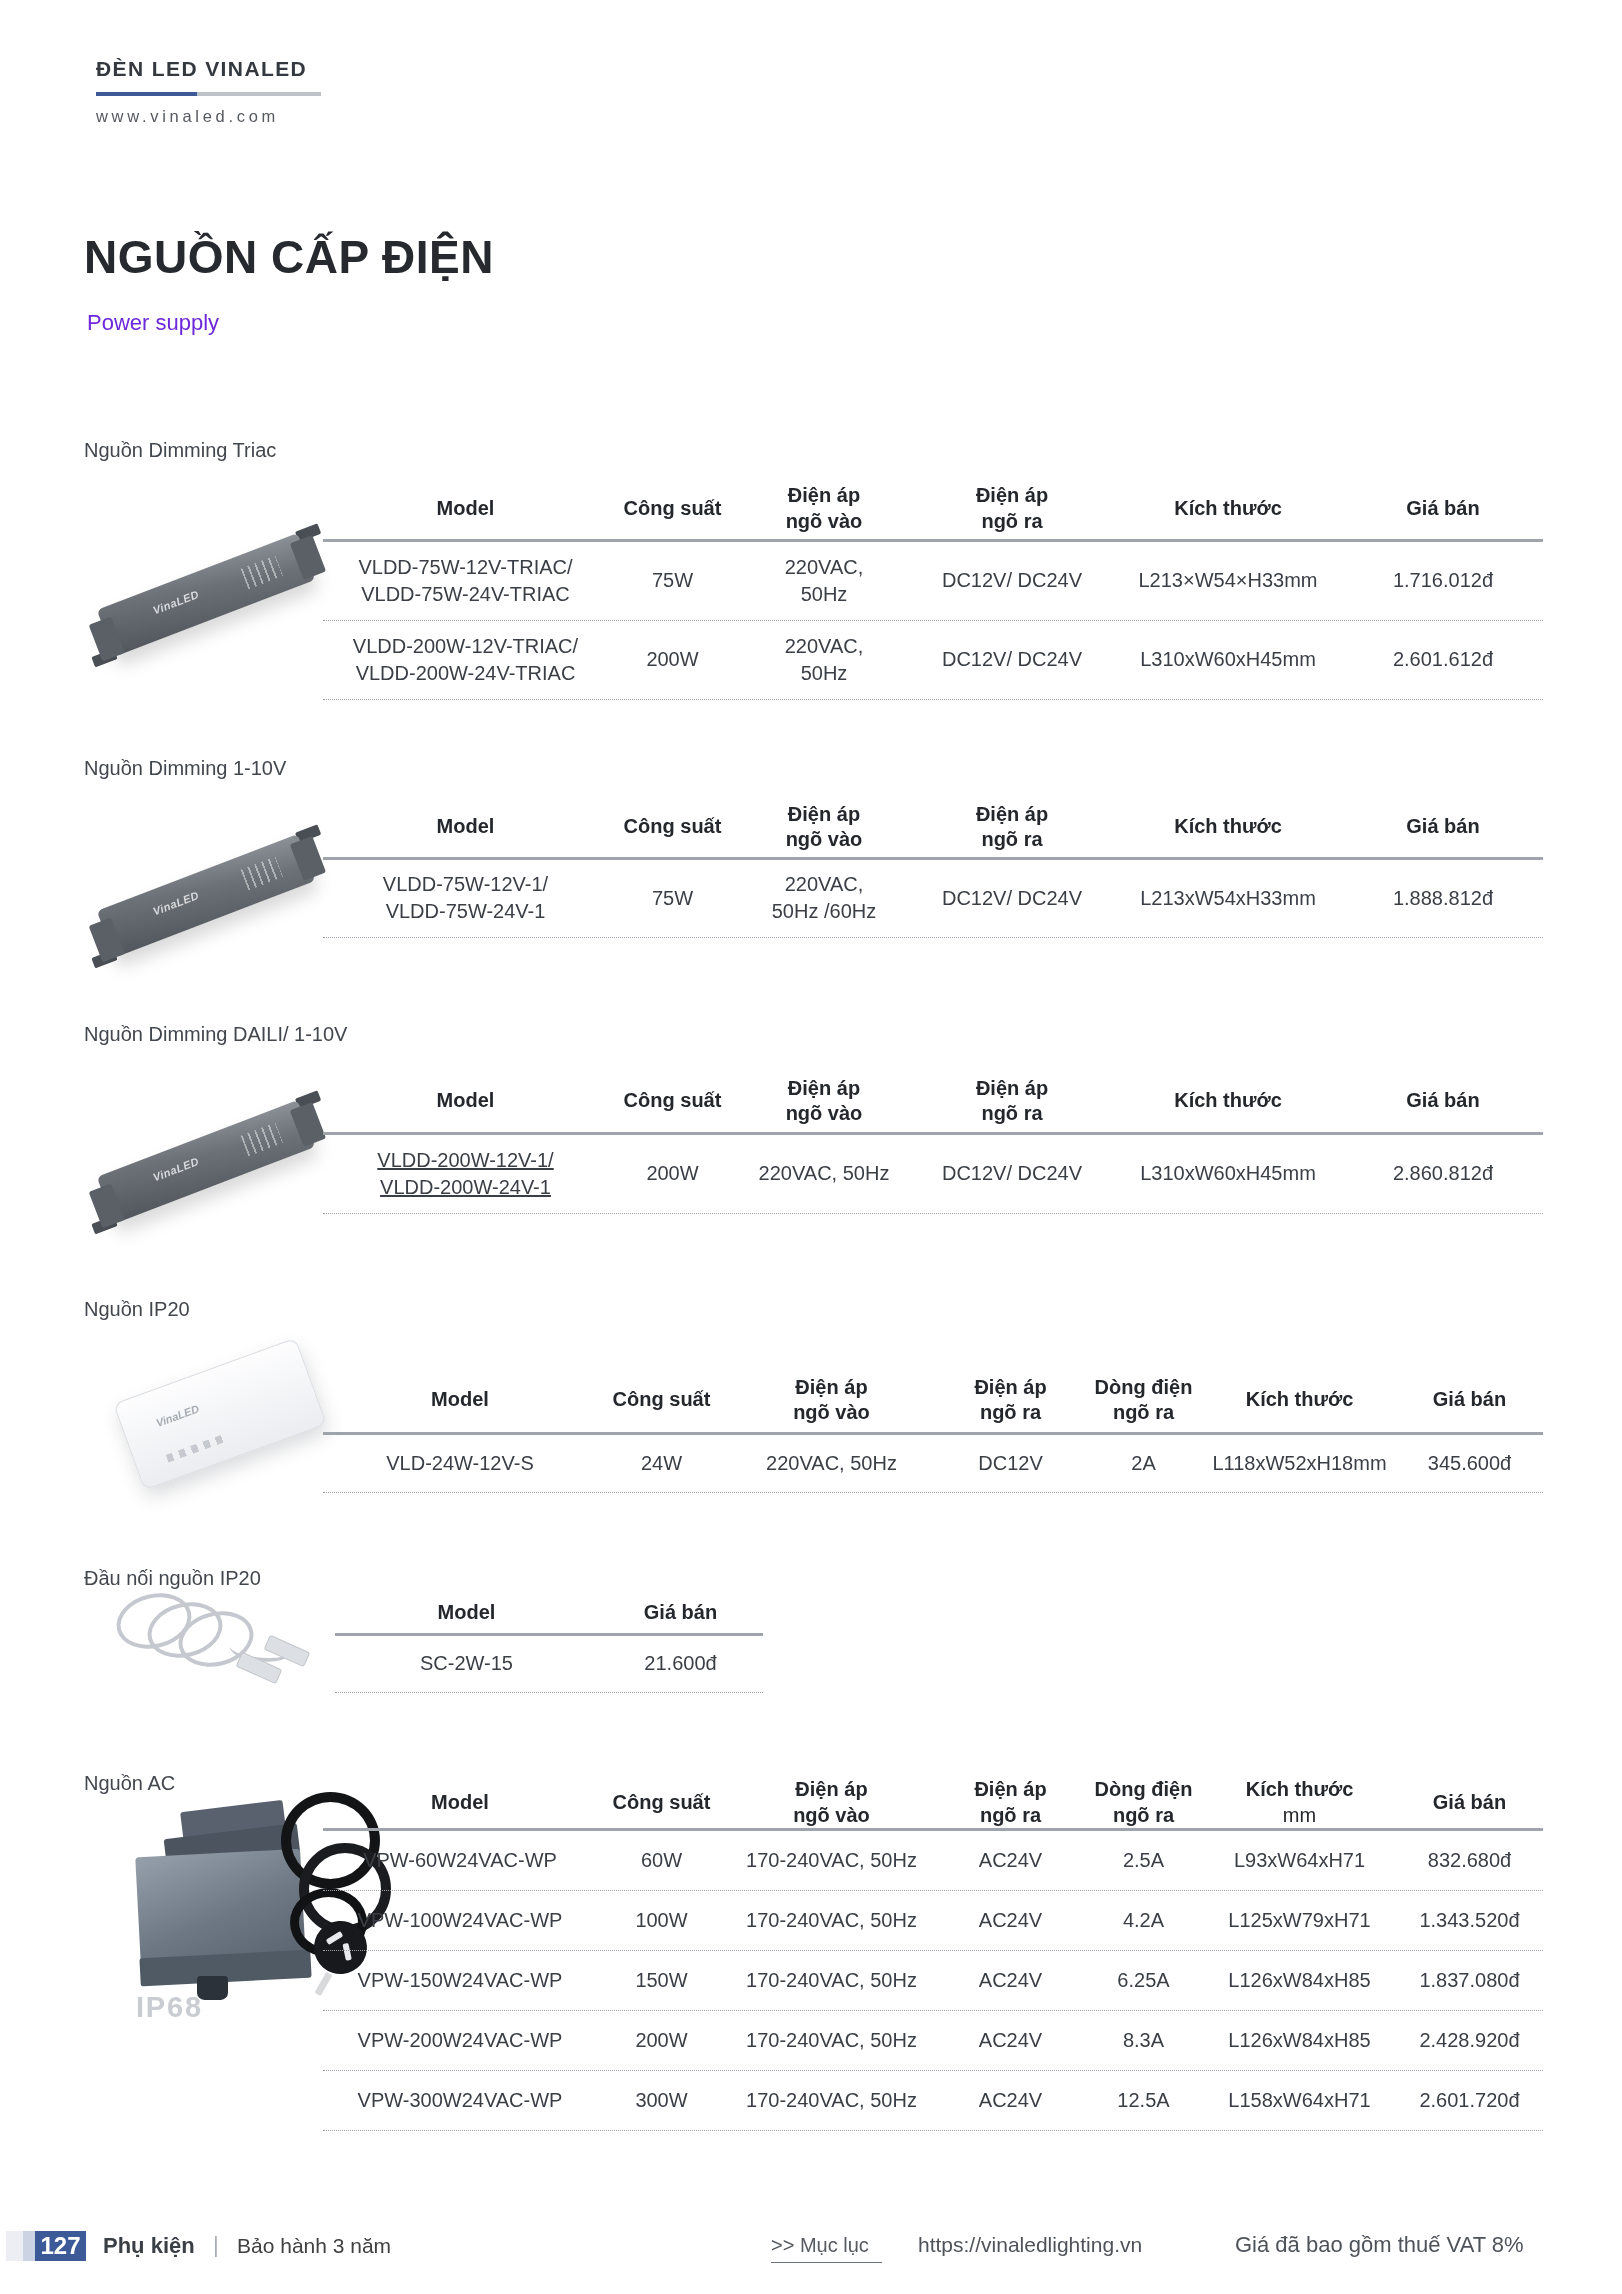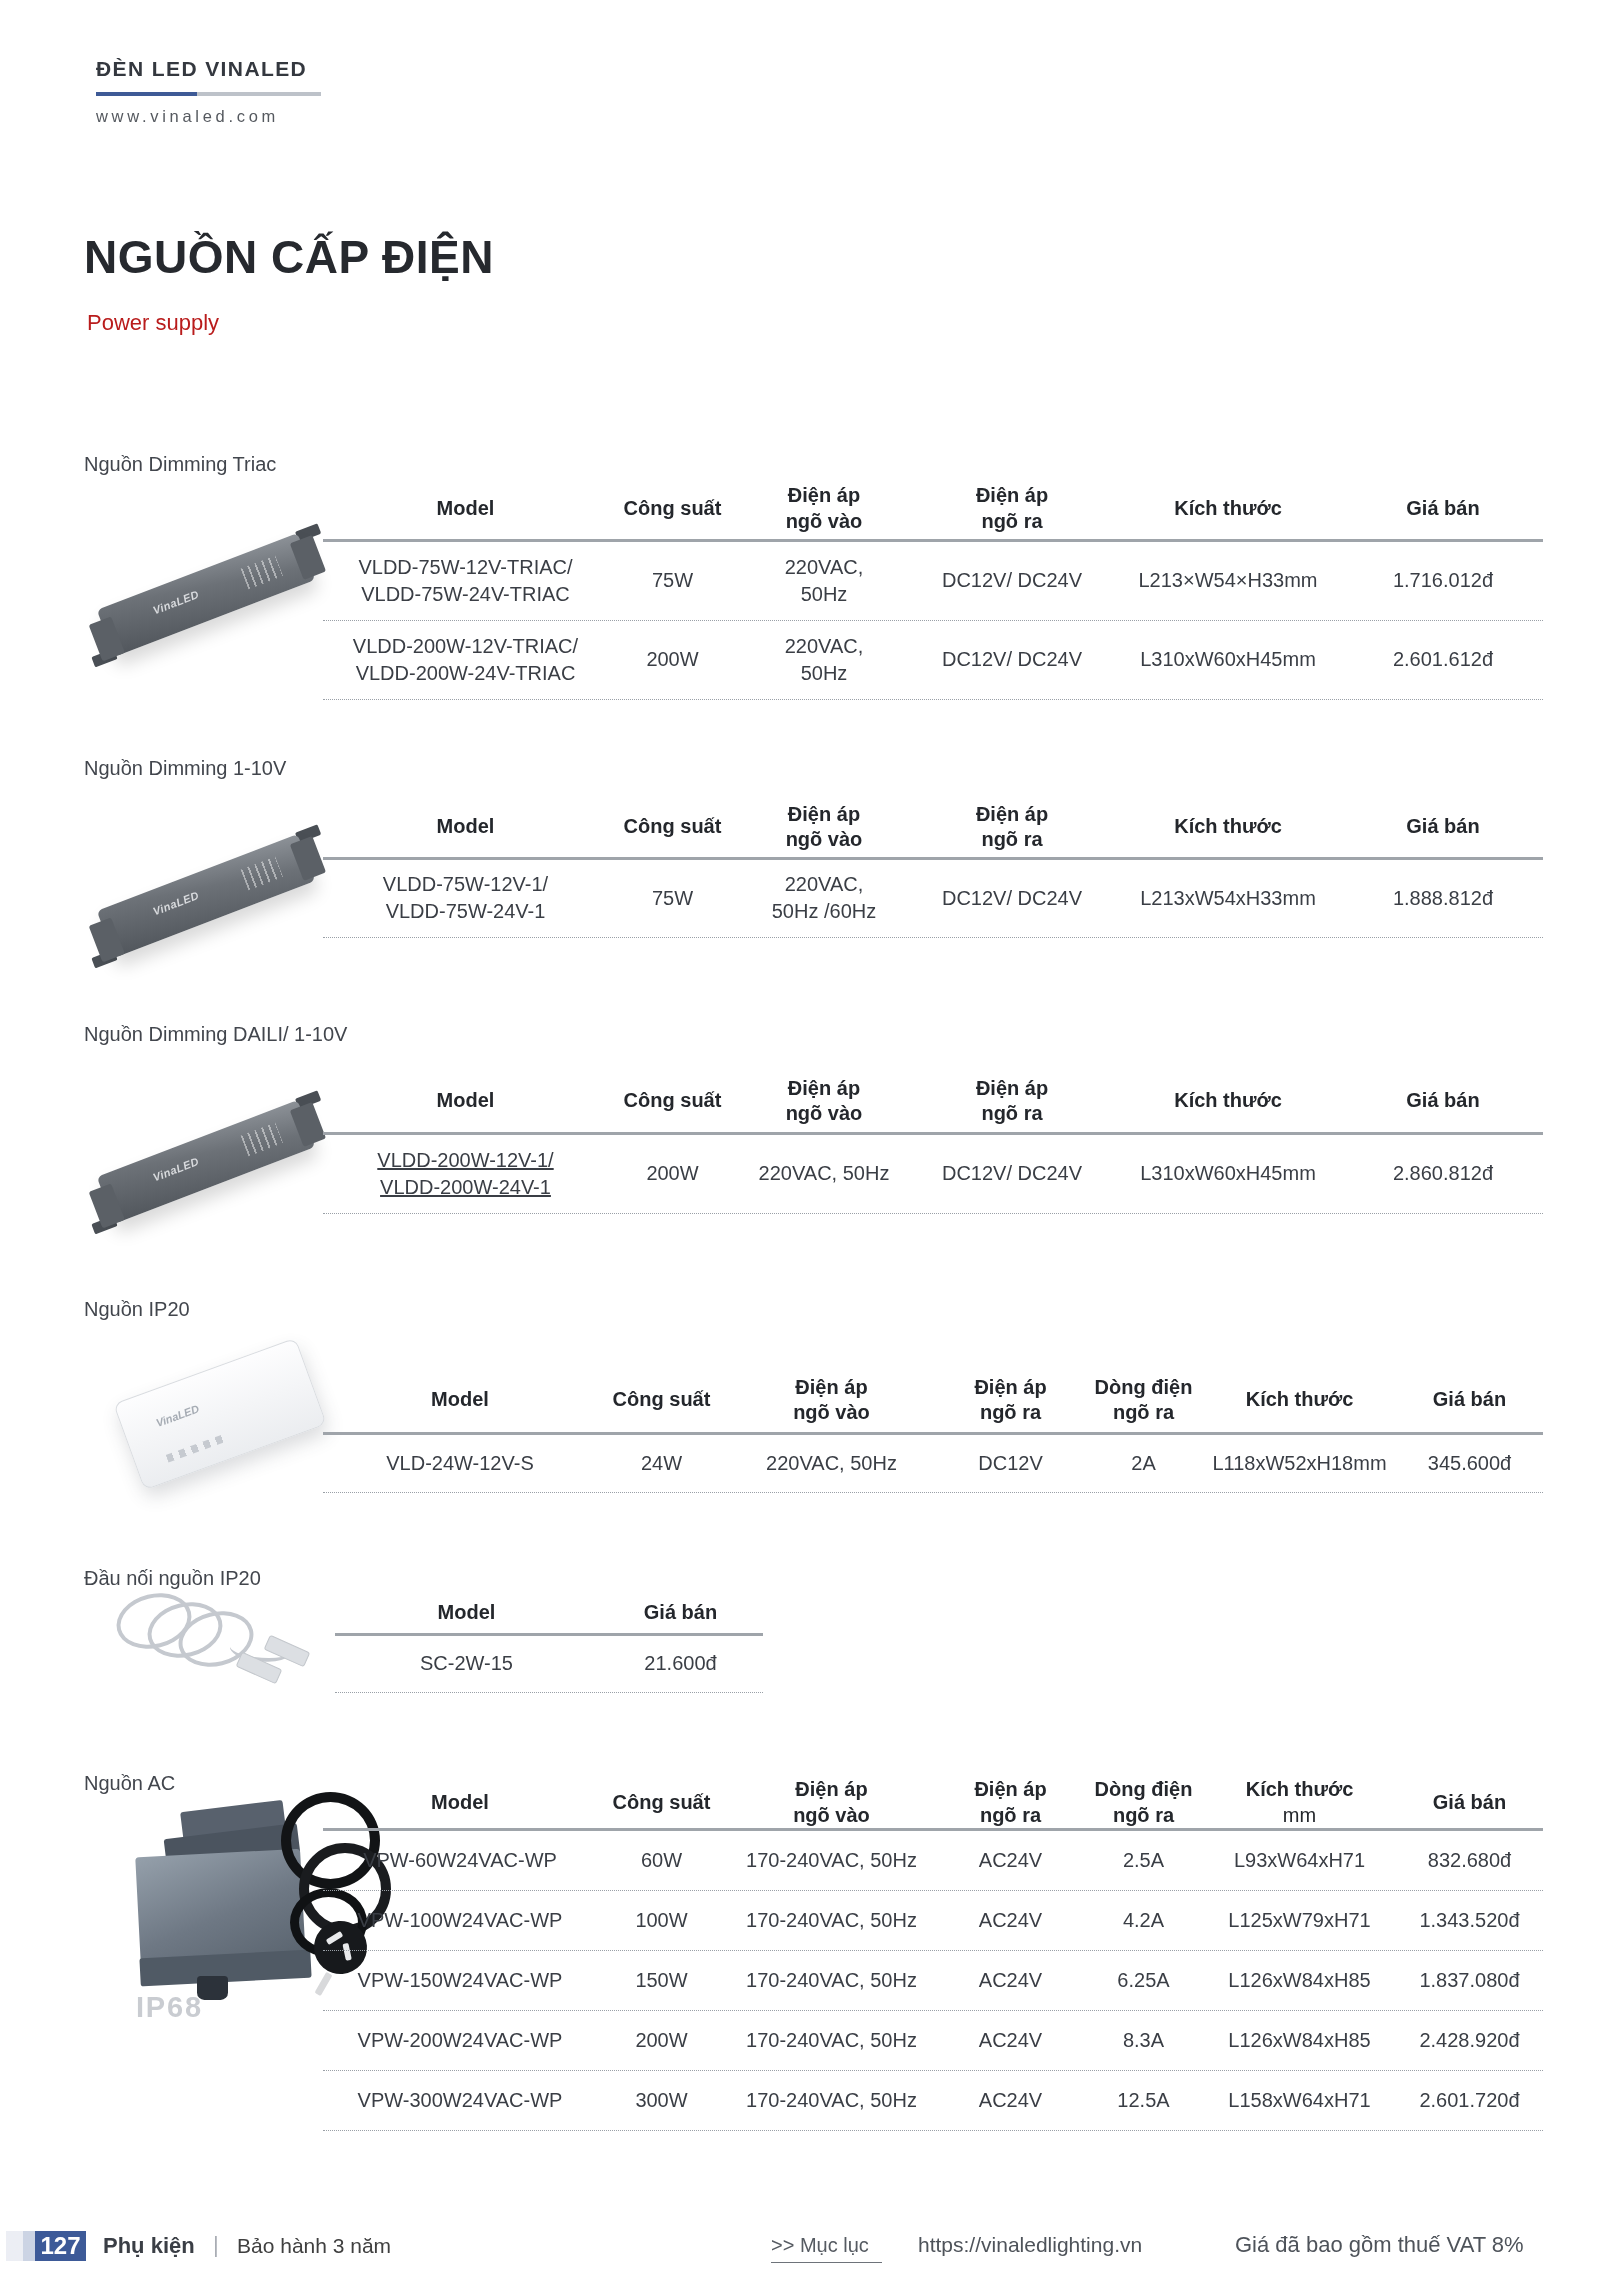--- a/index.html
+++ b/index.html
@@ -7,21 +7,21 @@
         font-family:"Liberation Sans","DejaVu Sans",sans-serif;color:#3a3e45;}
 
   
   .brand{position:absolute;left:96px;top:57px;}
   .brand-name{font-size:21px;font-weight:bold;letter-spacing:1.4px;color:#34383f;}
   .brand-rule{margin-top:11px;width:225px;height:3.7px;
               background:linear-gradient(to right,#3e5a96 0 45%,#bdc2c9 45% 100%);}
   .brand-site{margin-top:11px;font-size:16.5px;letter-spacing:3.7px;color:#55595f;}
 
   .page-title{position:absolute;left:84px;top:230px;font-size:46px;font-weight:bold;color:#26292e;letter-spacing:0.5px;}
-  .page-sub{position:absolute;left:87px;top:310px;font-size:22px;color:#b91c1c;}
+  .page-sub{position:absolute;left:87px;top:310px;font-size:22px;color:#6d28d9;}
 
   
   .sec-label{position:absolute;left:84px;font-size:20px;color:#42464d;}
   .imgbox{position:absolute;}
   .tbl{position:absolute;}
   .thead{display:flex;align-items:stretch;}
   .th{display:flex;flex-direction:column;justify-content:center;align-items:center;text-align:center;
       font-weight:bold;font-size:20px;line-height:1.27;white-space:pre-line;color:#24272c;}
   .thsub{font-weight:normal;}
   .rule{height:2.8px;background:#9fa4aa;}
@@ -106,21 +106,21 @@
   <div class="brand">
     <div class="brand-name">ĐÈN LED VINALED</div>
     <div class="brand-rule"></div>
     <div class="brand-site">www.vinaled.com</div>
   </div>
 
   <div class="page-title">NGUỒN CẤP ĐIỆN</div>
   <div class="page-sub">Power supply</div>
 
   <div>
-    <div class="sec-label" style="top:453px">Nguồn Dimming Triac</div>
+    <div class="sec-label" style="top:439px">Nguồn Dimming Triac</div>
     <div class="imgbox" style="left:73px;top:500px;width:275px;height:207px">
       <div class="drv">
         <div class="drv-tab tl"></div>
         <div class="drv-tab br"></div>
         <div class="drv-body">
           <div class="drv-cap l"></div>
             <div class="drv-cap r"></div>
           <div class="drv-label">VinaLED</div>
           <div class="drv-vents"></div>
         </div>

